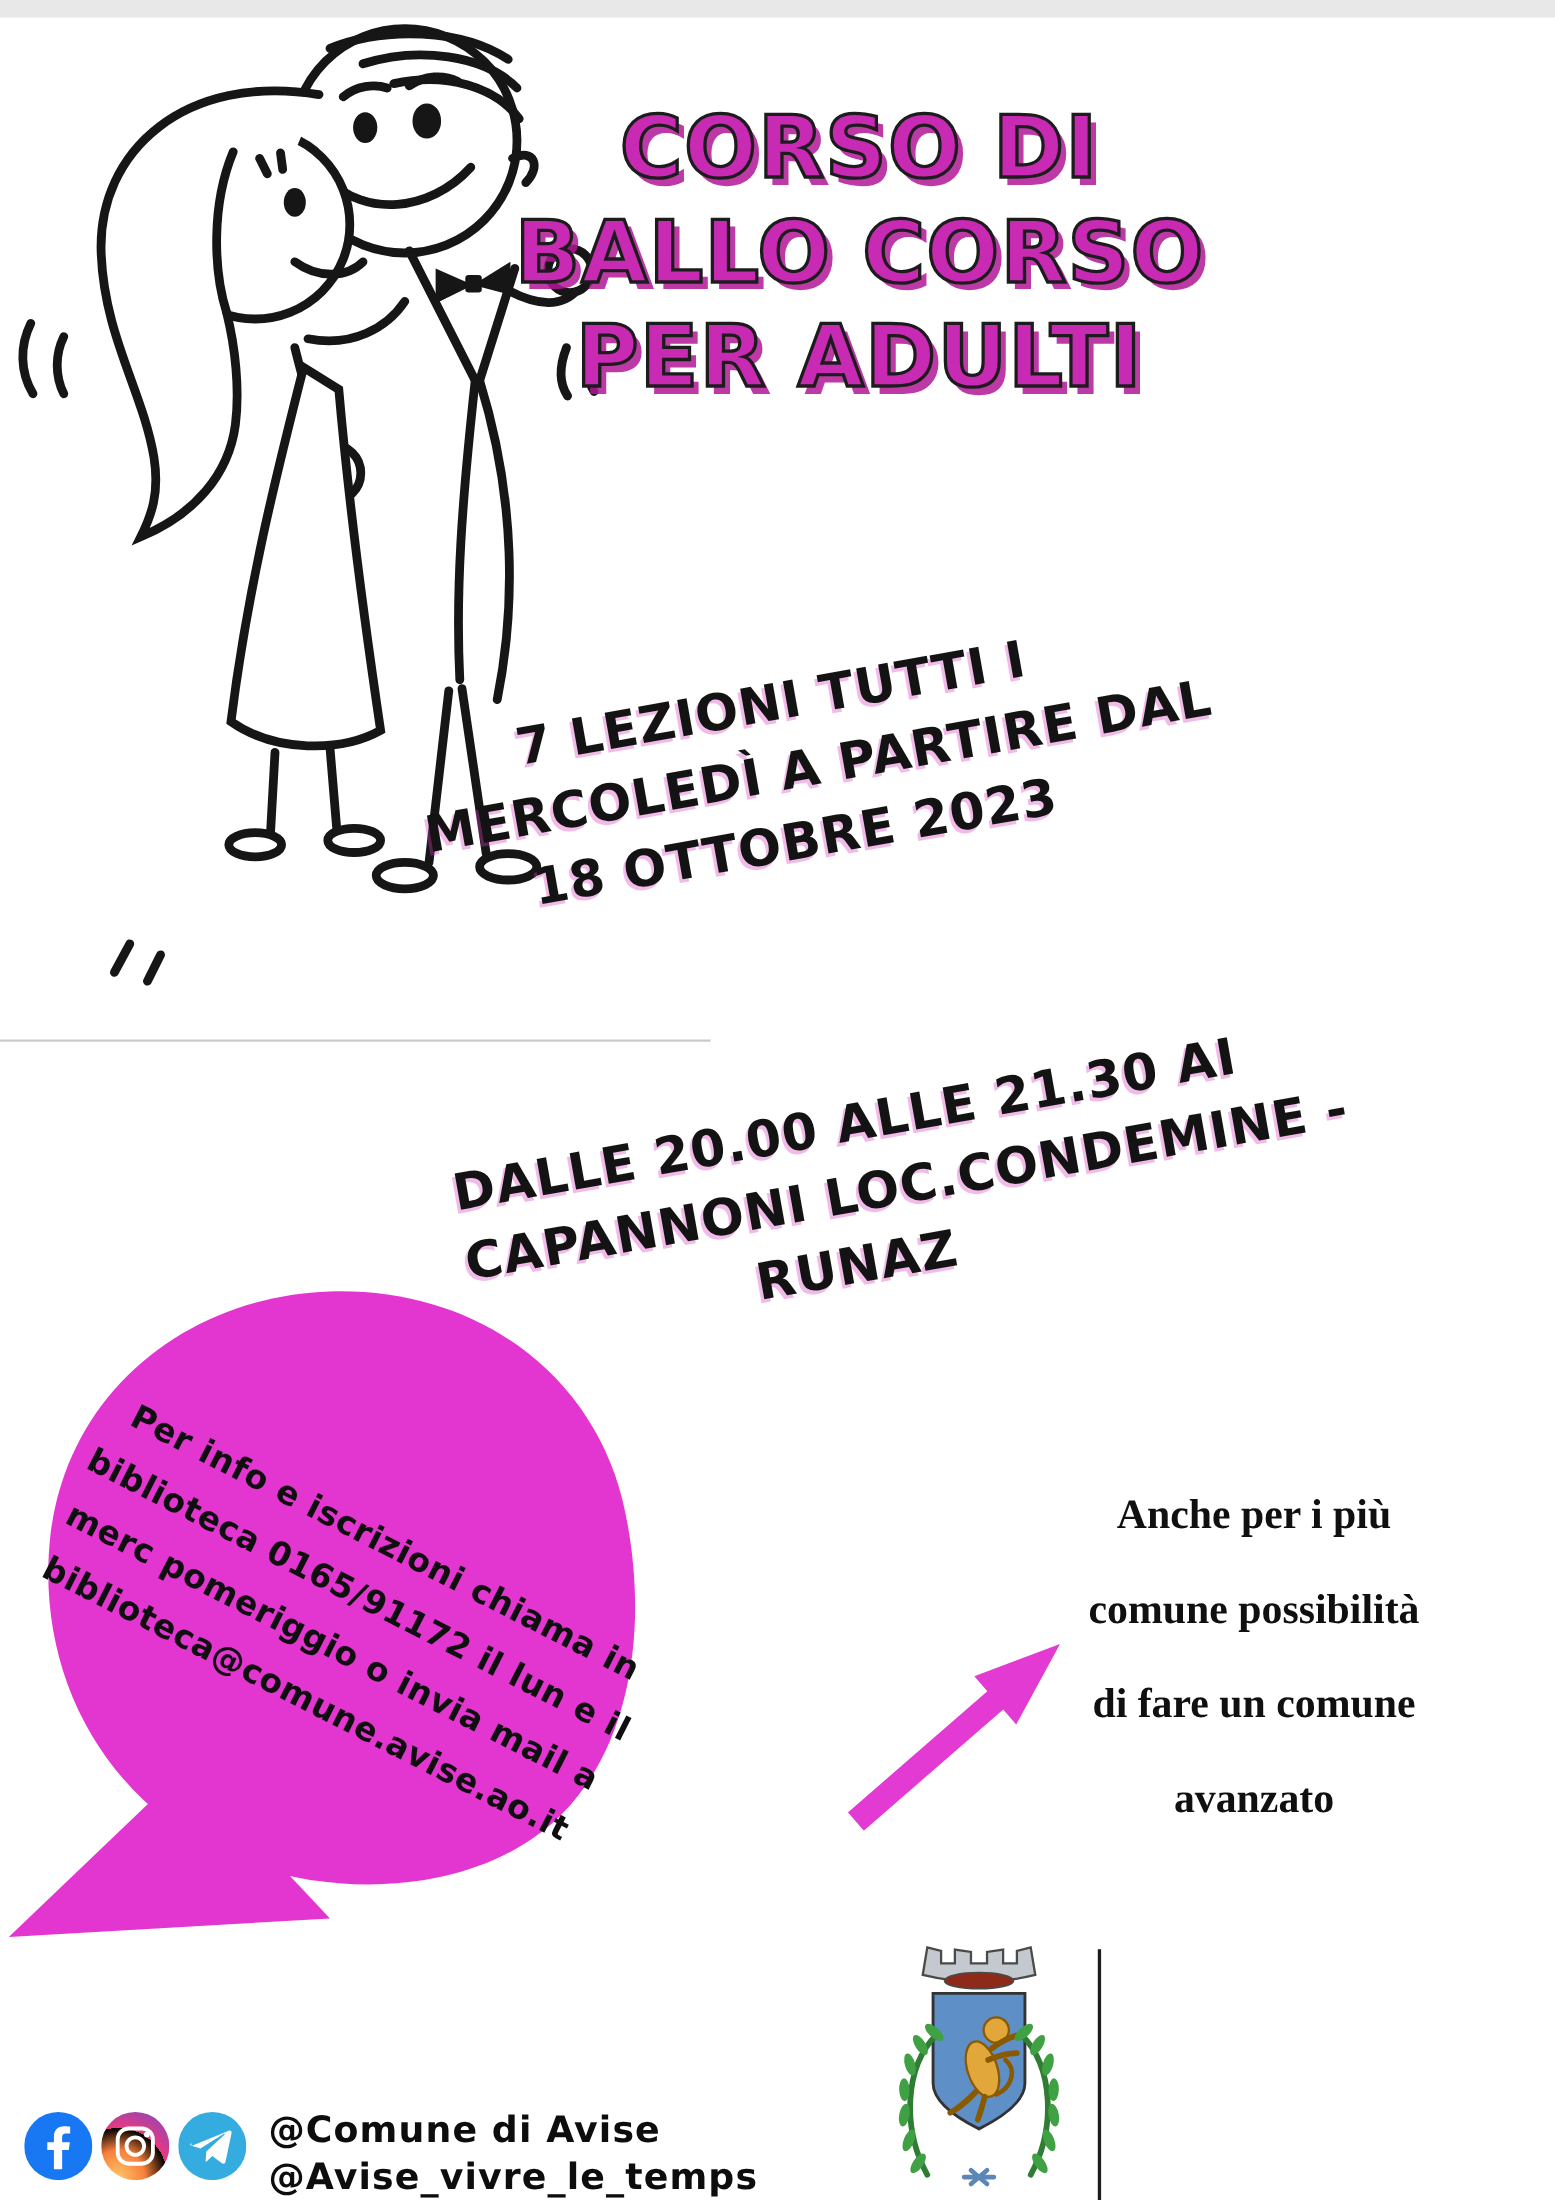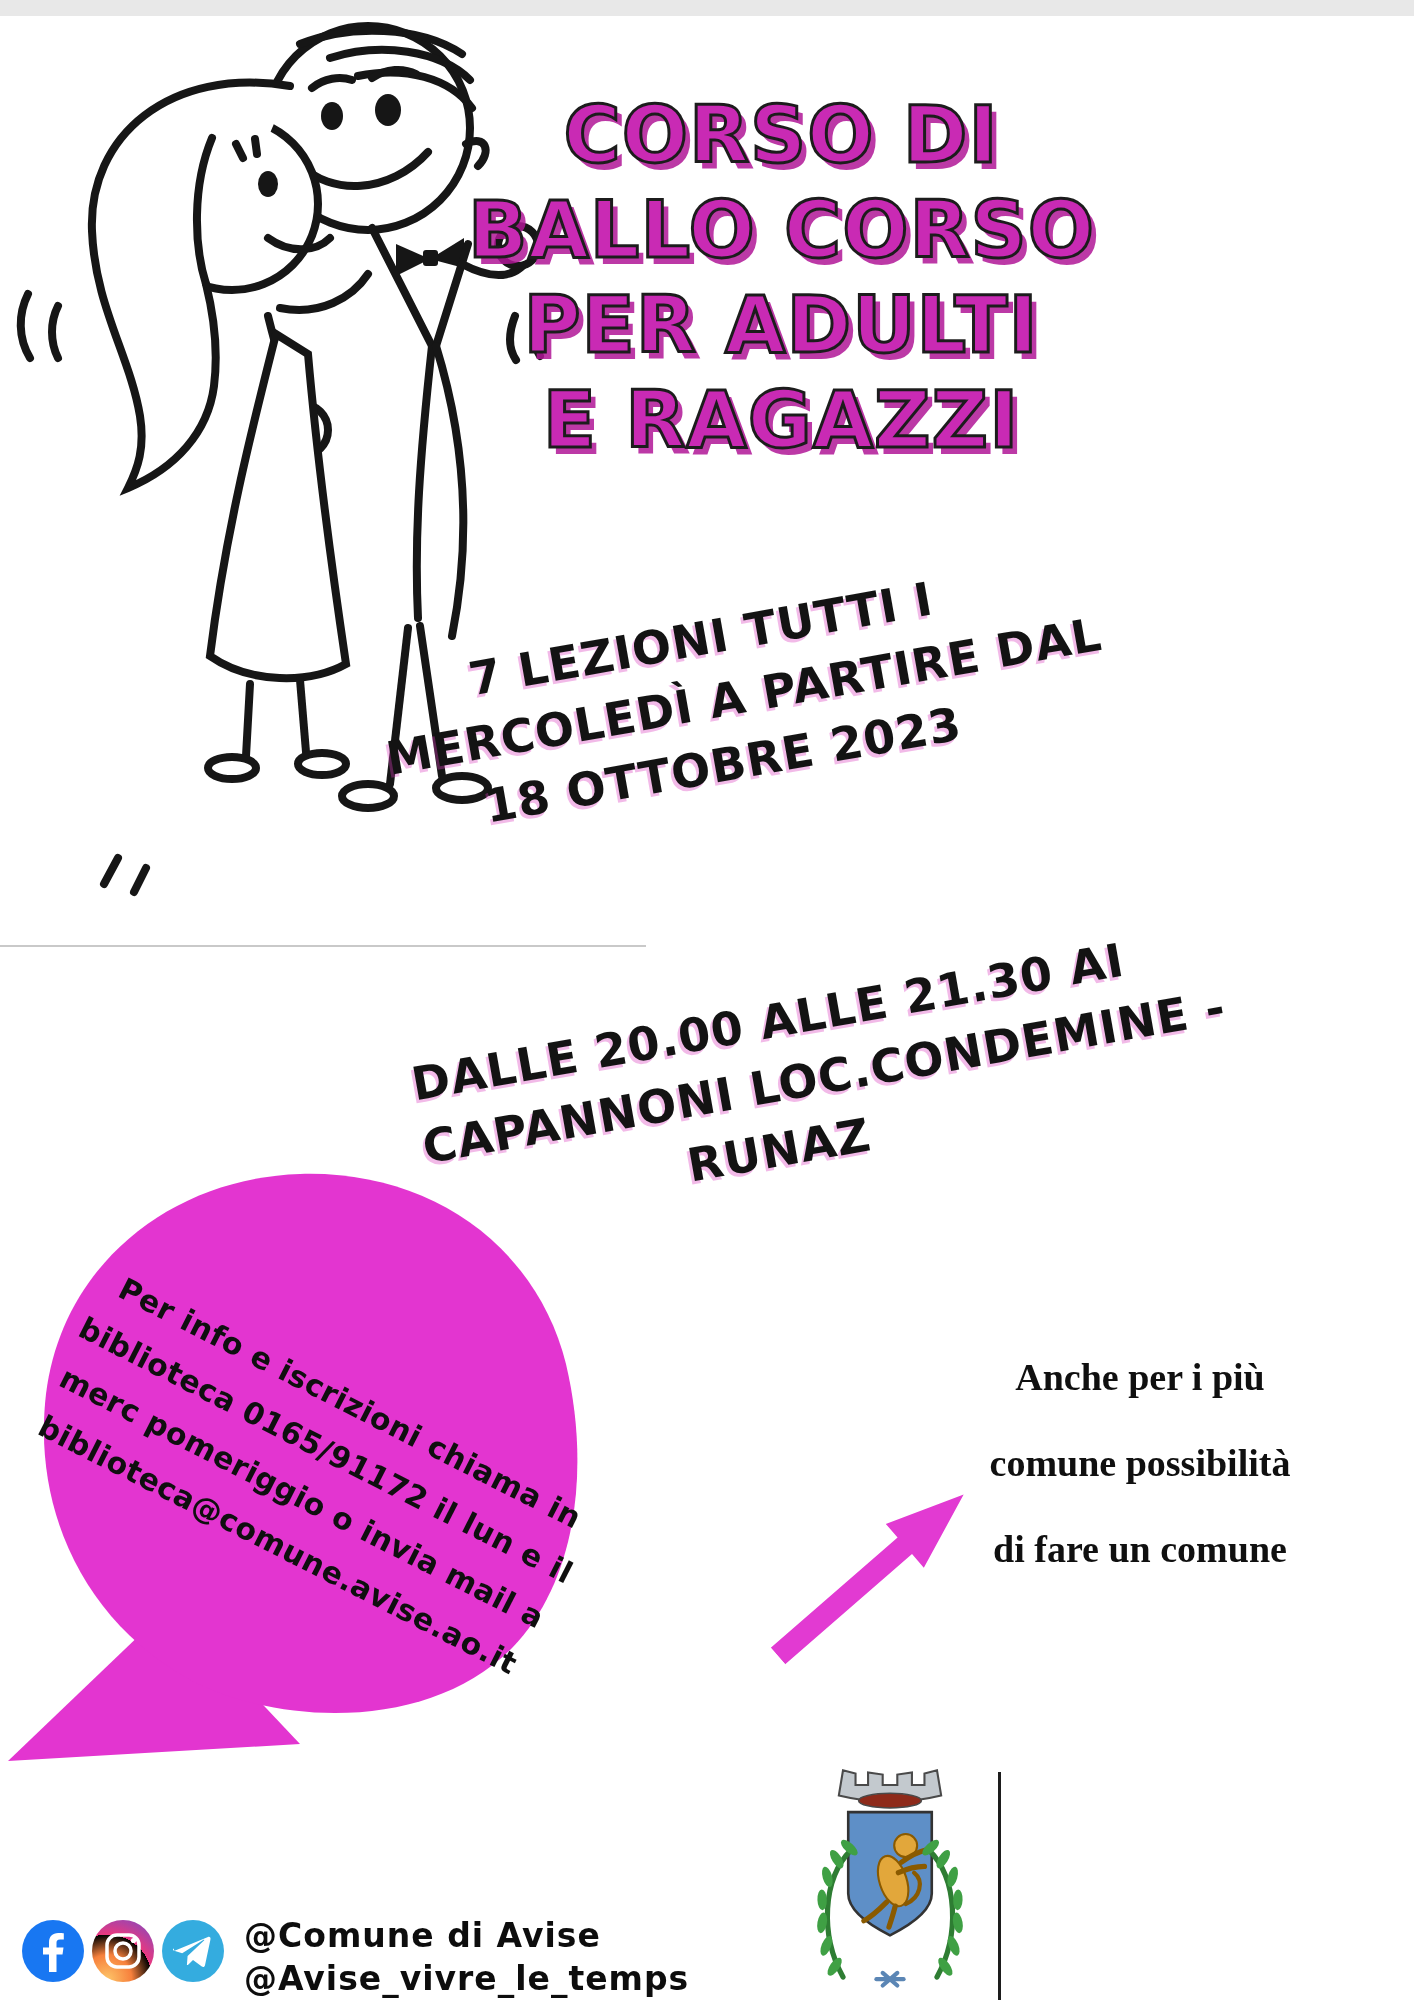--- a/index.html
+++ b/index.html
@@ -135,21 +135,20 @@
       <path d="M146,852 l-12,24"></path>
     </g>
   </svg>
 
   <div class="bottom-sheen"></div>
 
   <div class="title">
     <span class="t-line">CORSO DI</span>
     <span class="t-line">BALLO CORSO</span>
     <span class="t-line">PER ADULTI</span>
-    <span class="t-line">E RAGAZZI</span>
   </div>
 
   <div class="sched sched1">
     <span class="s-line">7 LEZIONI TUTTI I</span>
     <span class="s-line">MERCOLEDÌ A PARTIRE DAL</span>
     <span class="s-line">18 OTTOBRE 2023</span>
   </div>
 
   <div class="sched sched2">
     <span class="s-line">DALLE 20.00 ALLE 21.30 AI</span>
@@ -170,20 +169,21 @@
   </div>
 
   <svg class="abs" style="left:778px;top:1608px;transform:rotate(-41deg);transform-origin:0 50%;" width="250" height="64" viewBox="0 0 250 64">
     <polygon points="0,21 168,21 168,3 246,32 168,61 168,43 0,43" fill="#e23ad2"></polygon>
   </svg>
 
   <div class="note">
     <span class="n-line">Anche per i più</span>
     <span class="n-line">comune possibilità</span>
     <span class="n-line">di fare un comune</span>
+    <span class="n-line">avanzato</span>
   </div>
 
   <div class="social-row">
     <svg width="62" height="62" viewBox="0 0 62 62">
       <circle cx="31" cy="31" r="31" fill="#1877F2"></circle>
       <path d="M34.5,52 V34.5 h6 l1,-7 h-7 v-4.4 c0,-2 .7,-3.5 3.6,-3.5 h3.7 v-6.3 c-.7,-.1 -3,-.3 -5.6,-.3 -5.6,0 -9.2,3.4 -9.2,9.5 v5 h-6 v7 h6 V52 Z" fill="#ffffff"></path>
     </svg>
     <svg width="62" height="62" viewBox="0 0 62 62">
       <defs>
         <radialGradient id="iggrad" cx="25%" cy="95%" r="130%">

